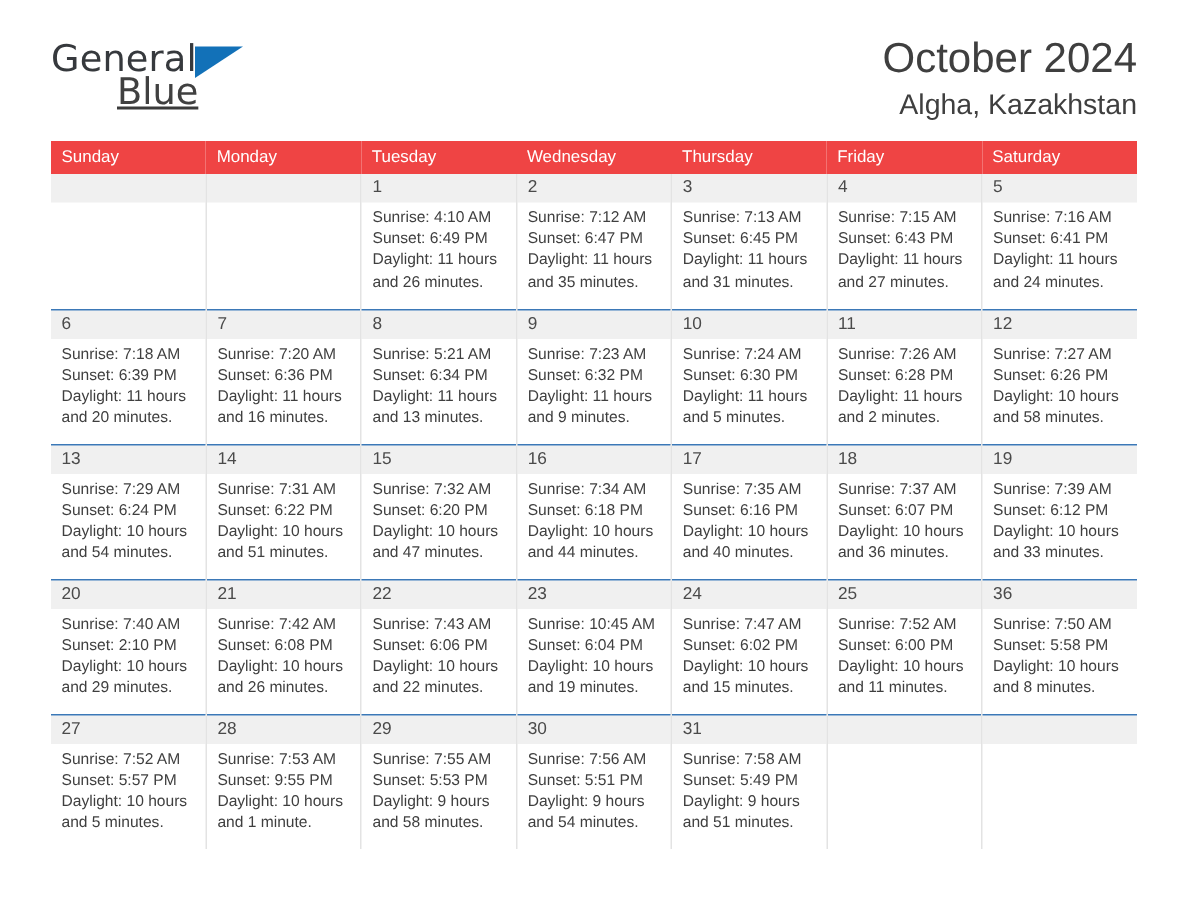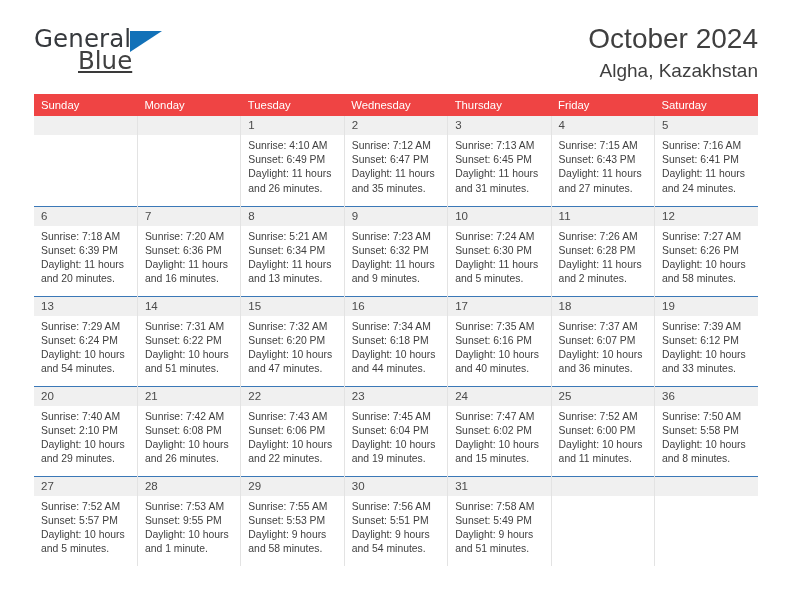--- a/index.html
+++ b/index.html
@@ -382,21 +382,21 @@
             <div class="lines">
               <span>Sunrise: 7:43 AM</span>
               <span>Sunset: 6:06 PM</span>
               <span>Daylight: 10 hours</span>
               <span>and 22 minutes.</span>
             </div>
           </td>
           <td class="">
             <span class="daynum">23</span>
             <div class="lines">
-              <span>Sunrise: 7:45 AM</span>
+              <span>Sunrise: 10:45 AM</span>
               <span>Sunset: 6:04 PM</span>
               <span>Daylight: 10 hours</span>
               <span>and 19 minutes.</span>
             </div>
           </td>
           <td class="">
             <span class="daynum">24</span>
             <div class="lines">
               <span>Sunrise: 7:47 AM</span>
               <span>Sunset: 6:02 PM</span>

